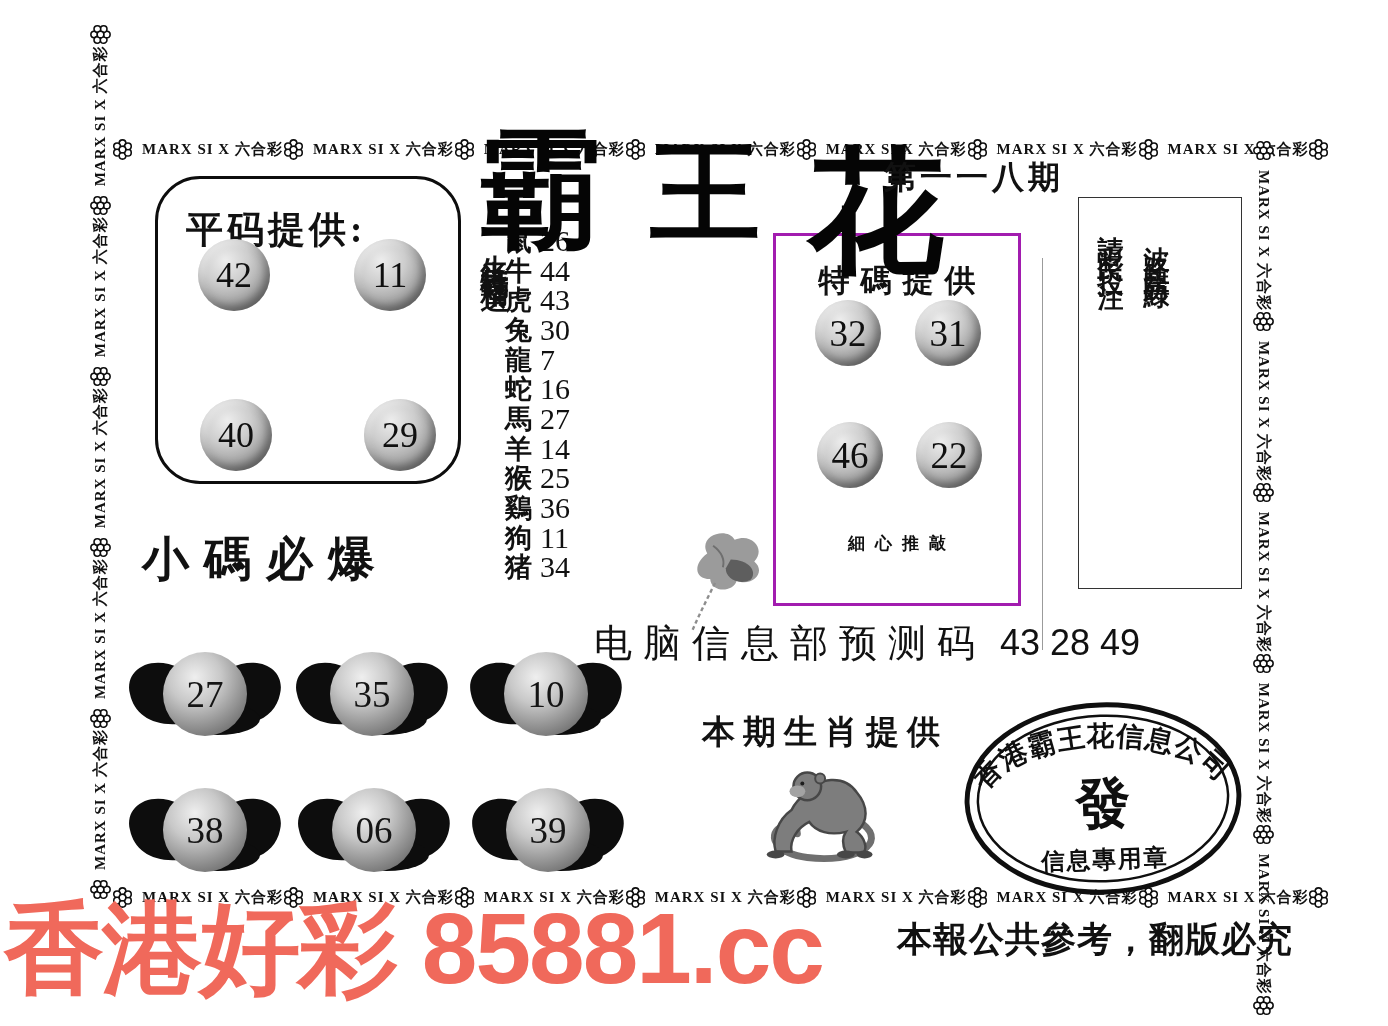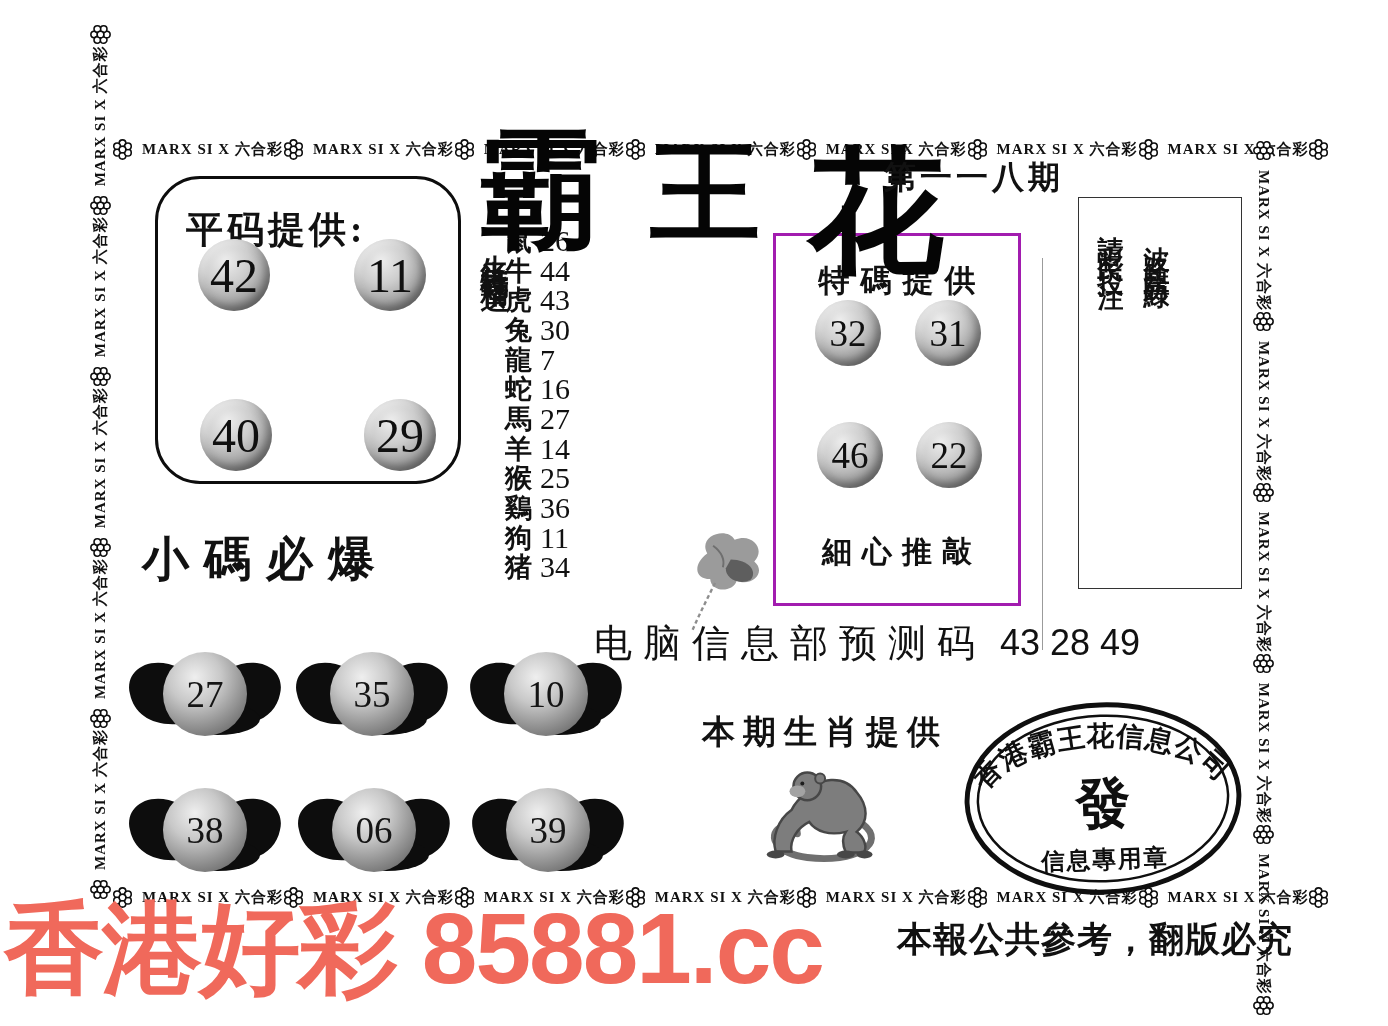--- a/index.html
+++ b/index.html
@@ -16,21 +16,21 @@
   .b-label{font-family:"Liberation Serif",serif;font-weight:bold;font-size:15px;letter-spacing:1px;}
   .flower{width:21px;height:21px;flex:0 0 auto;}
 
   
   .pingbox{left:155px;top:176px;width:300px;height:302px;border:3px solid #0d0d0d;border-radius:45px;z-index:2;}
   .pingbox .lbl{position:absolute;left:28px;top:14px;font-size:37px;font-weight:bold;letter-spacing:4px;margin-top:12px;}
   .ball{position:absolute;border-radius:50%;display:flex;align-items:center;justify-content:center;
         background:radial-gradient(circle at 38% 30%,#ededed 0%,#cdcdcd 35%,#9c9c9c 68%,#707070 100%);
         box-shadow:inset -4px -5px 9px rgba(0,0,0,.35), inset 3px 4px 7px rgba(255,255,255,.45);
         font-family:"Liberation Serif",serif;color:#101010;}
-  .ball-l{width:72px;height:72px;font-size:48px;}
+  .ball-l{width:72px;height:72px;font-size:36px;}
   .ball-m{width:66px;height:66px;font-size:37px;}
 
   
   .title{left:476px;top:128px;width:468px;display:flex;justify-content:space-between;
          font-weight:bold;color:#050505;z-index:5;line-height:1;}
   .title .c1{font-size:126px;}
   .title .c2{font-size:110px;transform:translateY(10px);}
   .title .c3{font-size:136px;transform:translateY(16px);}
   .issue{left:884px;top:156px;font-size:32px;letter-spacing:4px;font-weight:bold;z-index:5;}
 
@@ -39,21 +39,21 @@
            font-size:28px;font-weight:bold;letter-spacing:6px;z-index:2;}
   .zlist{left:505px;top:226px;z-index:2;}
   .zrow{display:flex;align-items:center;height:29.7px;}
   .zan{width:32px;font-size:27px;font-weight:bold;}
   .znum{font-size:30px;margin-left:3px;font-family:"Liberation Serif",serif;}
 
   
   .tebox{left:773px;top:233px;width:242px;height:367px;border:3px solid #a21caf;z-index:2;}
   .tebox .hdr{position:absolute;left:0;right:0;top:24px;text-align:center;font-size:31px;
               font-weight:bold;letter-spacing:11px;text-indent:11px;}
-  .tebox .note{position:absolute;left:0;right:0;text-align:center;font-size:30px;font-weight:bold;
+  .tebox .note{position:absolute;left:0;right:0;text-align:center;font-size:17px;font-weight:bold;
                letter-spacing:10px;text-indent:10px;}
 
   
   .noticebox{left:1078px;top:197px;width:162px;height:390px;border:1px solid #333;z-index:2;}
   .vtext{position:absolute;writing-mode:vertical-rl;text-orientation:upright;font-weight:bold;}
   .ncol1{left:14px;top:16px;font-size:26px;letter-spacing:12px;}
   .ncol2{left:60px;top:28px;font-size:26px;letter-spacing:9px;}
 
   
   .xiaoma{left:142px;top:528px;font-size:47px;font-weight:bold;letter-spacing:15px;z-index:2;}

